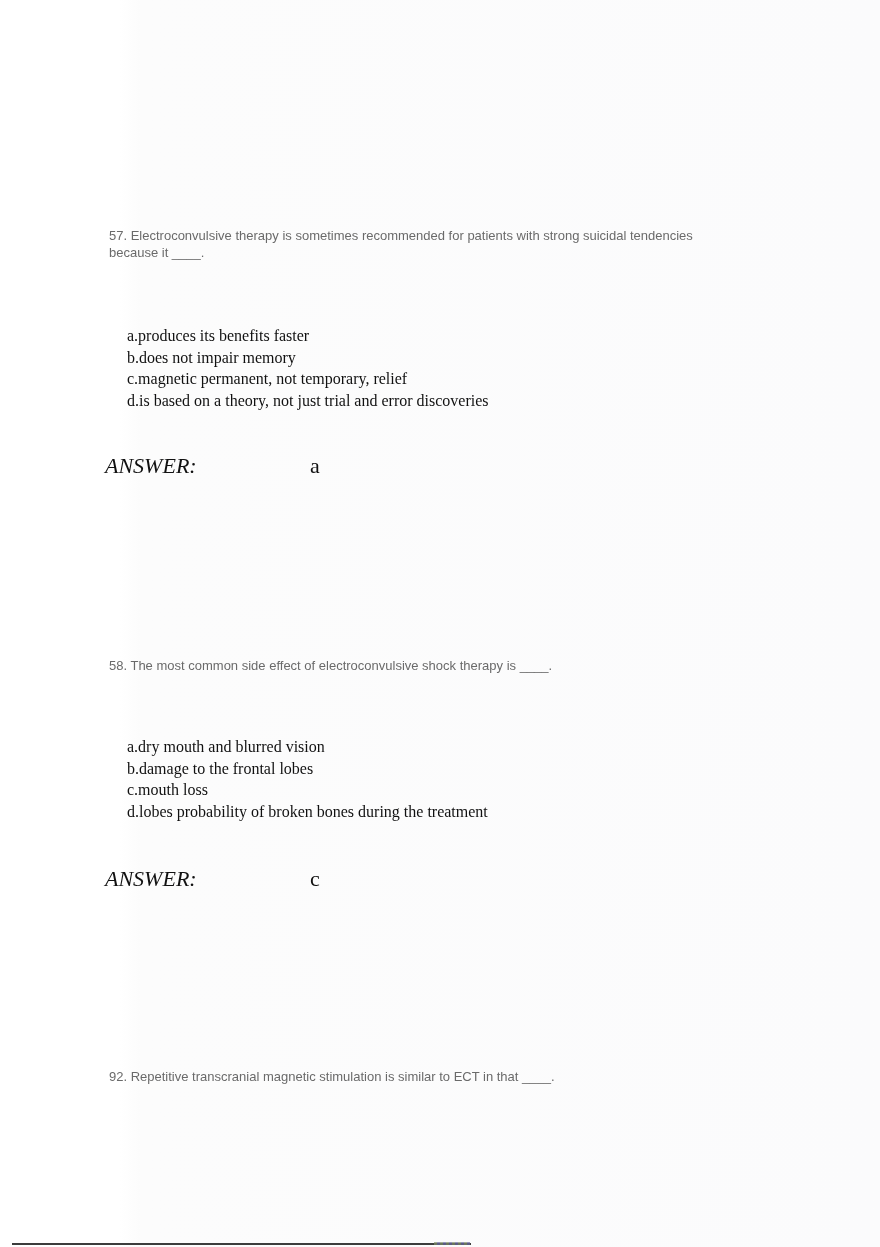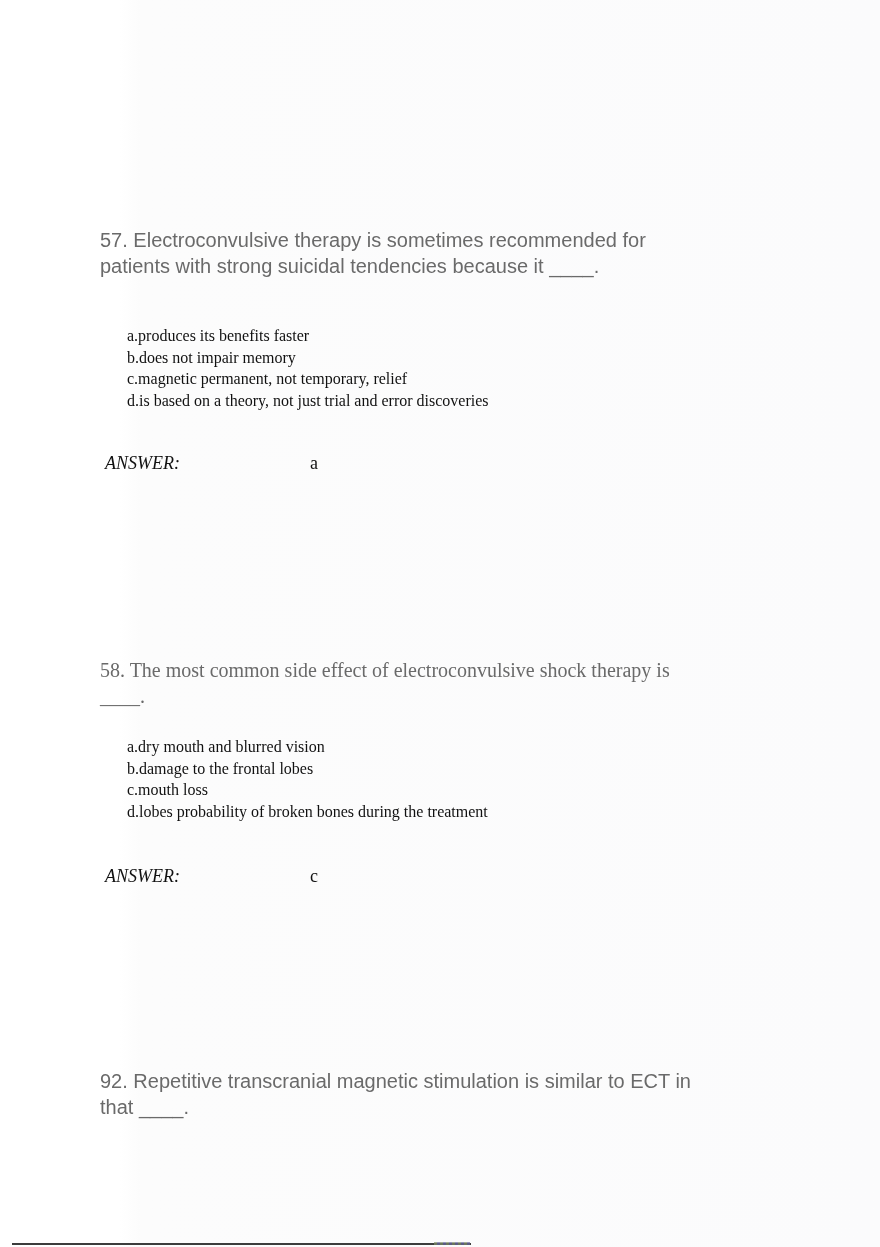--- a/index.html
+++ b/index.html
@@ -15,24 +15,24 @@
     }
     .page {
       position: absolute;
       left: 0; top: 0;
       width: 880px;
       height: 1247px;
       background: linear-gradient(to right, #ffffff 0px, #ffffff 120px, #fcfcfc 140px, #fbfbfc 880px);
     }
     .question {
       position: absolute;
-      left: 100px;
+      left: 109px;
       font-family: "Liberation Sans", sans-serif;
-      font-size: 20px;
-      line-height: 26px;
+      font-size: 13px;
+      line-height: 17px;
       color: #6a6a6a;
       width: 600px;
     }
     .options {
       position: absolute;
       left: 127px;
       font-family: "Liberation Serif", serif;
       font-size: 16px;
       line-height: 21.6px;
       color: #111111;
@@ -40,21 +40,21 @@
       padding: 0;
       list-style: none;
     }
     .options li {
       white-space: nowrap;
     }
     .answer-row {
       position: absolute;
       left: 105px;
       font-family: "Liberation Serif", serif;
-      font-size: 18px;
+      font-size: 22px;
       color: #111111;
       width: 300px;
       height: 22px;
     }
     .answer-label {
       position: absolute;
       left: 0;
       top: 0;
       font-style: italic;
     }
@@ -91,21 +91,21 @@
     <li>a.produces its benefits faster</li>
     <li>b.does not impair memory</li>
     <li>c.magnetic permanent, not temporary, relief</li>
     <li>d.is based on a theory, not just trial and error discoveries</li>
   </ul>
   <div class="answer-row" style="top:453px;">
     <span class="answer-label">ANSWER:</span>
     <span class="answer-value">a</span>
   </div>
 
-  <div class="question" style="top:657px;font-family:Liberation Serif, serif;">58. The most common side effect of electroconvulsive shock therapy is ____.</div>
+  <div class="question" style="top:657px;">58. The most common side effect of electroconvulsive shock therapy is ____.</div>
   <ul class="options" style="top:736px;">
     <li>a.dry mouth and blurred vision</li>
     <li>b.damage to the frontal lobes</li>
     <li>c.mouth loss</li>
     <li>d.lobes probability of broken bones during the treatment</li>
   </ul>
   <div class="answer-row" style="top:866px;">
     <span class="answer-label">ANSWER:</span>
     <span class="answer-value">c</span>
   </div>

